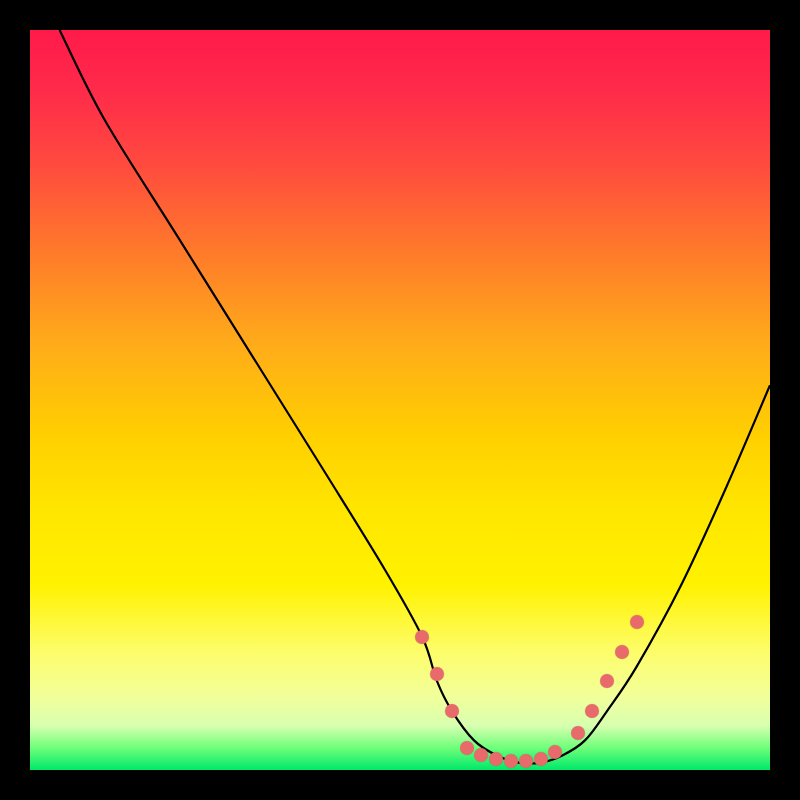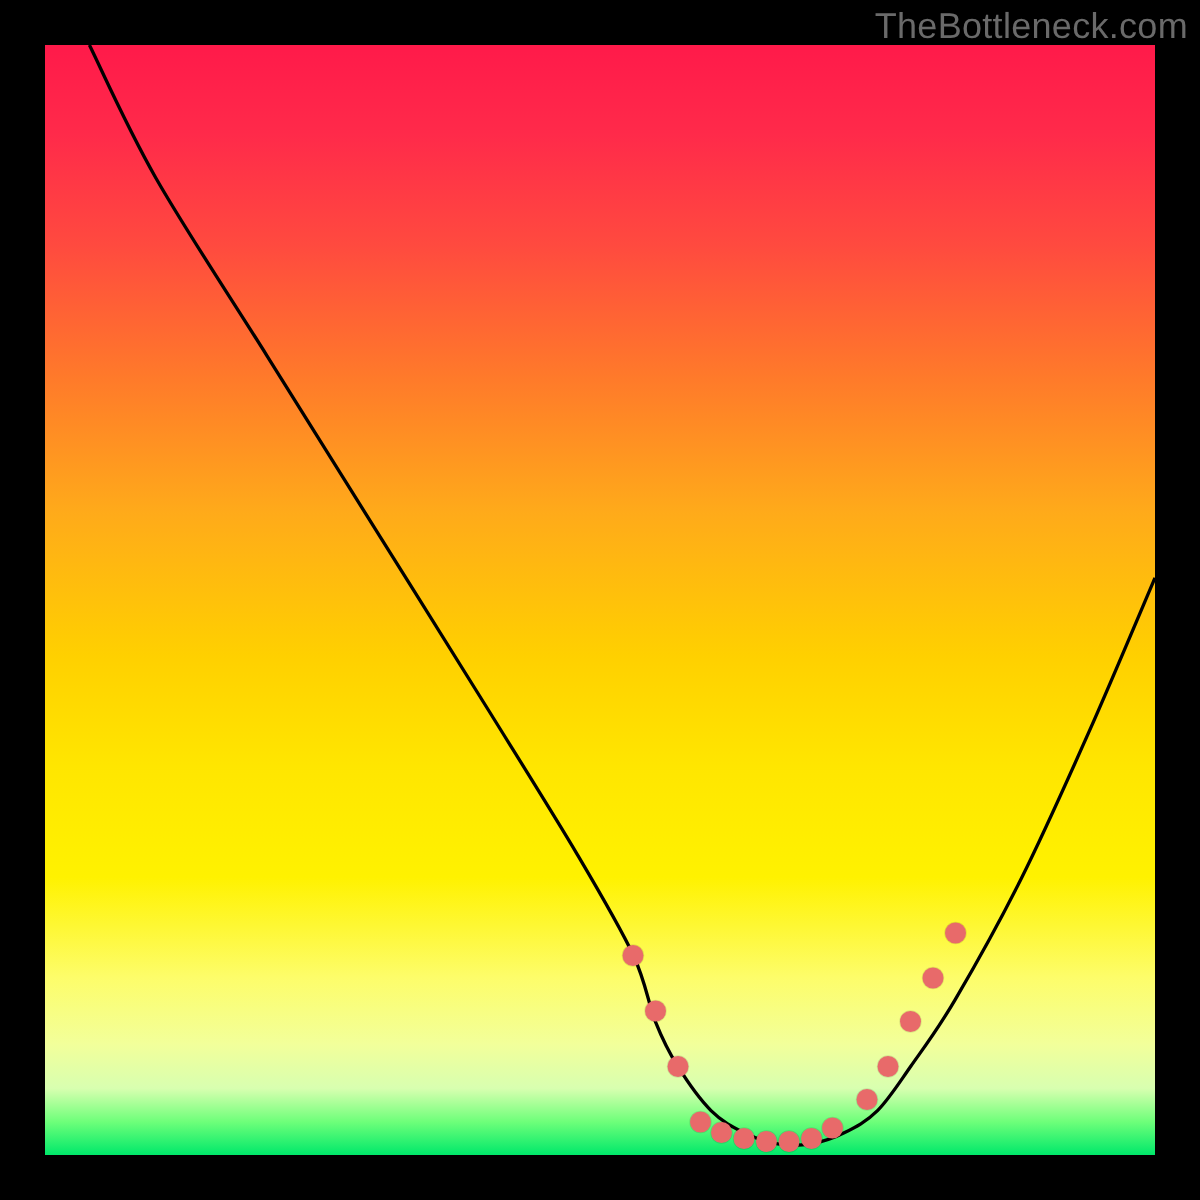--- a/index.html
+++ b/index.html
@@ -51,21 +51,20 @@
     margin-left: -7px; margin-top: -7px;
     border-radius: 50%;
     background: #e86a6a;
     box-shadow: 0 0 0 0.5px rgba(0,0,0,0.1);
   }
 </style>
 </head>
 <body>
 
 <div class="outer">
-  <div class="watermark">TheBottleneck.com</div>
   <div class="plot">
     <svg class="curve" viewBox="0 0 740 740" preserveAspectRatio="none">
       <path id="curve-path" fill="none" stroke="#000000" stroke-width="2.2" d="M 29.6 0.0 C 37.0 14.8, 54.3 54.3, 74.0 88.8 C 93.7 123.3, 123.3 167.7, 148.0 207.2 C 172.7 246.7, 197.3 286.1, 222.0 325.6 C 246.7 365.1, 273.8 408.2, 296.0 444.0 C 318.2 479.8, 339.2 513.1, 355.2 540.2 C 371.2 567.3, 383.6 588.3, 392.2 606.8 C 400.8 625.3, 402.1 638.9, 407.0 651.2 C 411.9 663.5, 415.6 670.9, 421.8 680.8 C 428.0 690.7, 436.6 703.0, 444.0 710.4 C 451.4 717.8, 458.8 721.5, 466.2 725.2 C 473.6 728.9, 481.0 731.4, 488.4 732.6 C 495.8 733.8, 503.2 733.8, 510.6 732.6 C 518.0 731.4, 525.4 728.9, 532.8 725.2 C 540.2 721.5, 547.6 717.8, 555.0 710.4 C 562.4 703.0, 568.6 693.1, 577.2 680.8 C 585.8 668.5, 594.5 657.4, 606.8 636.4 C 619.1 615.4, 636.4 584.6, 651.2 555.0 C 666.0 525.4, 680.8 492.1, 695.6 458.8 C 710.4 425.5, 732.6 372.5, 740.0 355.2"></path>
     </svg>
     <div id="dots">
         <div class="dot" style="left: 392.2px; top: 606.8px; background: rgb(232, 106, 106);"></div>
         <div class="dot" style="left: 407px; top: 643.8px; background: rgb(232, 106, 106);"></div>
         <div class="dot" style="left: 421.8px; top: 680.8px; background: rgb(232, 106, 106);"></div>
         <div class="dot" style="left: 436.6px; top: 717.8px; background: rgb(232, 106, 106);"></div>
         <div class="dot" style="left: 451.4px; top: 725.2px; background: rgb(232, 106, 106);"></div>

